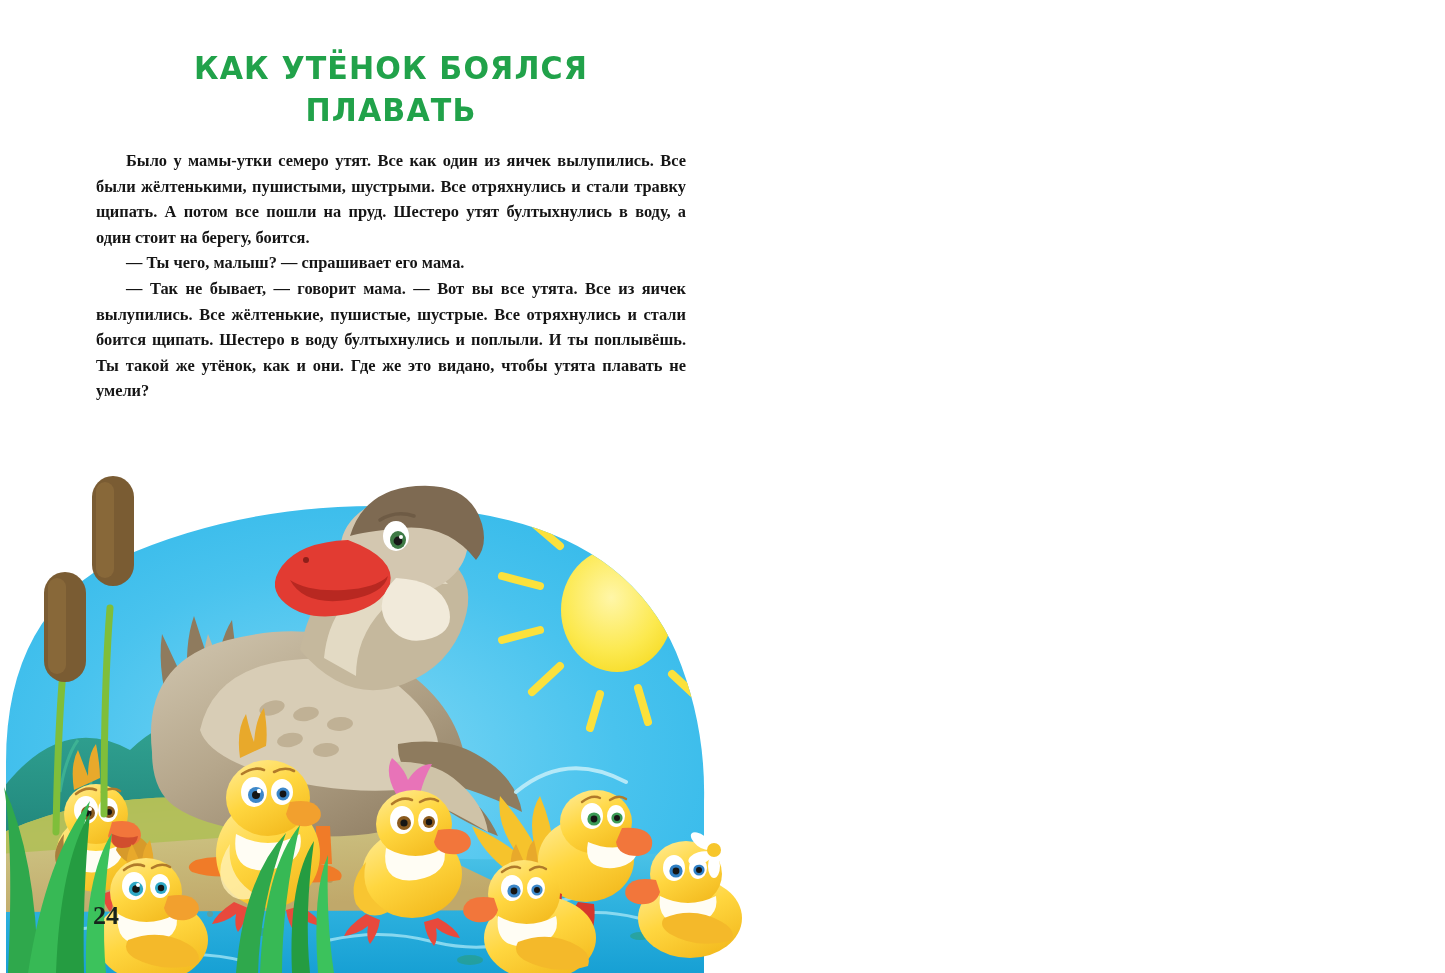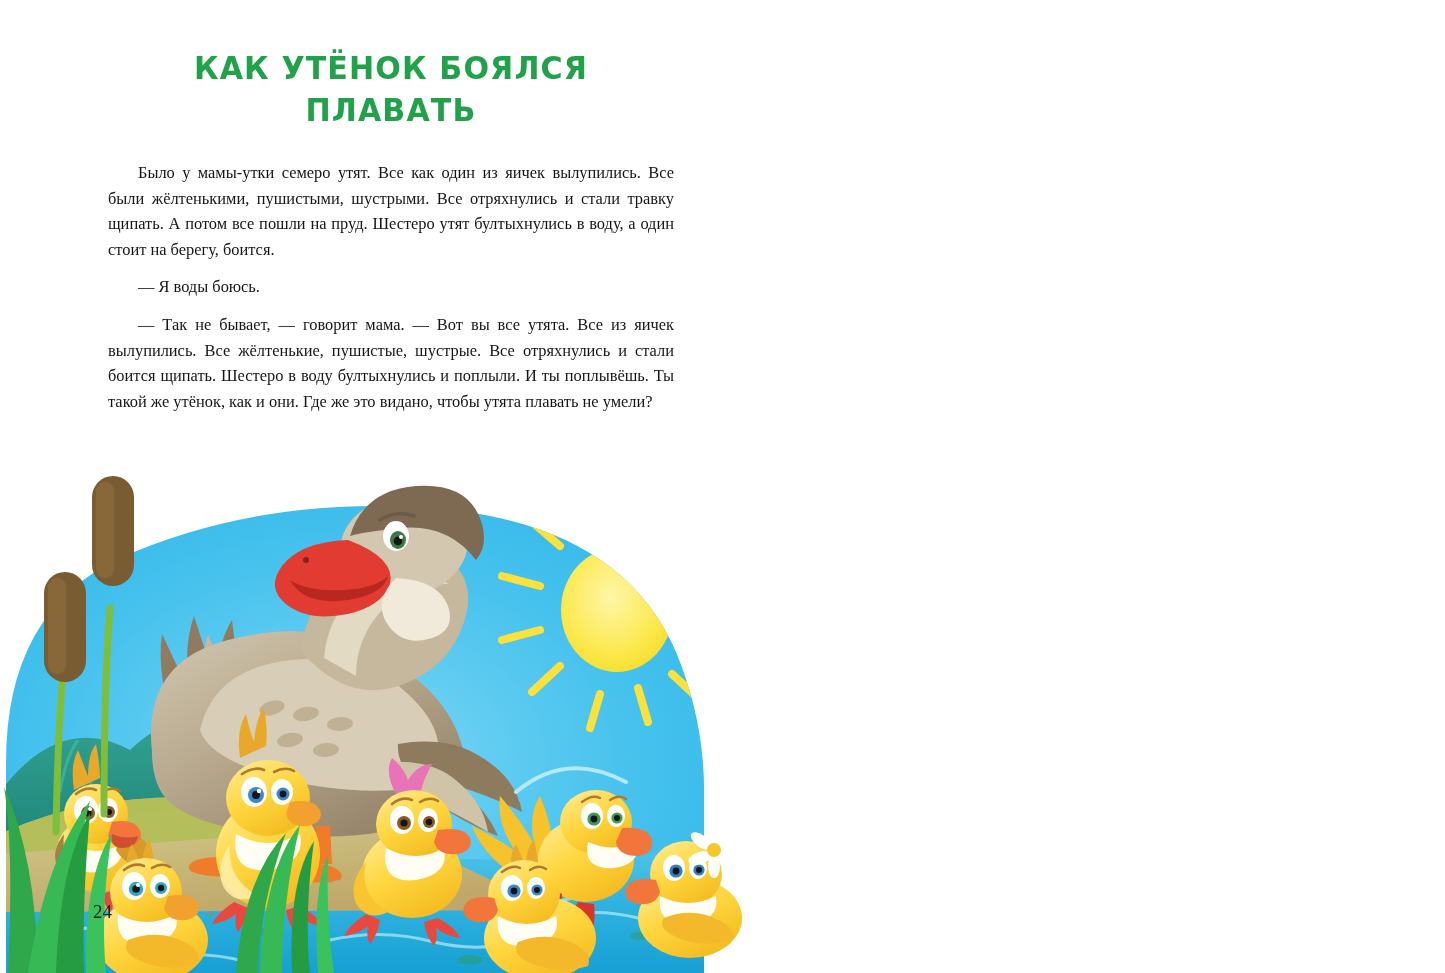--- a/index.html
+++ b/index.html
@@ -36,28 +36,28 @@
   
   .body-col {
     position: absolute;
     font-size: 16.4px;
     line-height: 25.6px;
     text-align: justify;
     text-justify: inter-word;
     hyphens: manual;
     color: #151515;
   }
-  .body-col p { margin: 12px; text-indent: 30px; }
+  .body-col p { margin: 0; text-indent: 30px; font-weight: bold; }
 
   .left-text  { left: 96px; top: 148px; width: 590px; }
 
   
   .folio {
     position: absolute; font-family: "Liberation Serif", serif;
-    font-weight: 400; font-size: 19px; color: #1b1b1b;
+    font-weight: 700; font-size: 26px; color: #1b1b1b;
   }
   .folio-left  { left: 93px;  top: 901px; color:#17231c; }
 
   
   .scene-illo { position: absolute; left: 0px; top: 462px; width: 740px; height: 511px; }
 
   svg { display: block; overflow: visible; }
 </style>
 </head>
 <body>
@@ -66,21 +66,21 @@
 
   <div class="page-left">
 
     <div class="story-title">
       <span>КАК УТЁНОК БОЯЛСЯ</span>
       <span class="l2">ПЛАВАТЬ</span>
     </div>
 
     <div class="body-col left-text">
       <p>Было у мамы-утки семеро утят. Все как один из яичек вылупились. Все были жёлтенькими, пушистыми, шустрыми. Все отряхнулись и стали травку щипать. А потом все пошли на пруд. Шестеро утят бултыхнулись в воду, а один стоит на берегу, боится.</p>
-      <p>— Я воды боюсь.</p>
+      <p>— Ты чего, малыш? — спрашивает его мама.</p>
       <p>— Так не бывает, — говорит мама. — Вот вы все утята. Все из яичек вылупились. Все жёлтенькие, пушистые, шустрые. Все отряхнулись и стали боится щипать. Шестеро в воду бултыхнулись и поплыли. И ты поплывёшь. Ты такой же утёнок, как и они. Где же это видано, чтобы утята плавать не умели?</p>
     </div>
 
     <div class="scene-illo">
       <svg viewBox="0 0 740 511" width="740" height="511" aria-hidden="true">
         <defs>
           <radialGradient id="skyG" cx="46%" cy="58%" r="68%">
             <stop offset="0%" stop-color="#7FD8F5"></stop>
             <stop offset="55%" stop-color="#49C3EE"></stop>
             <stop offset="100%" stop-color="#2BB5E8"></stop>

